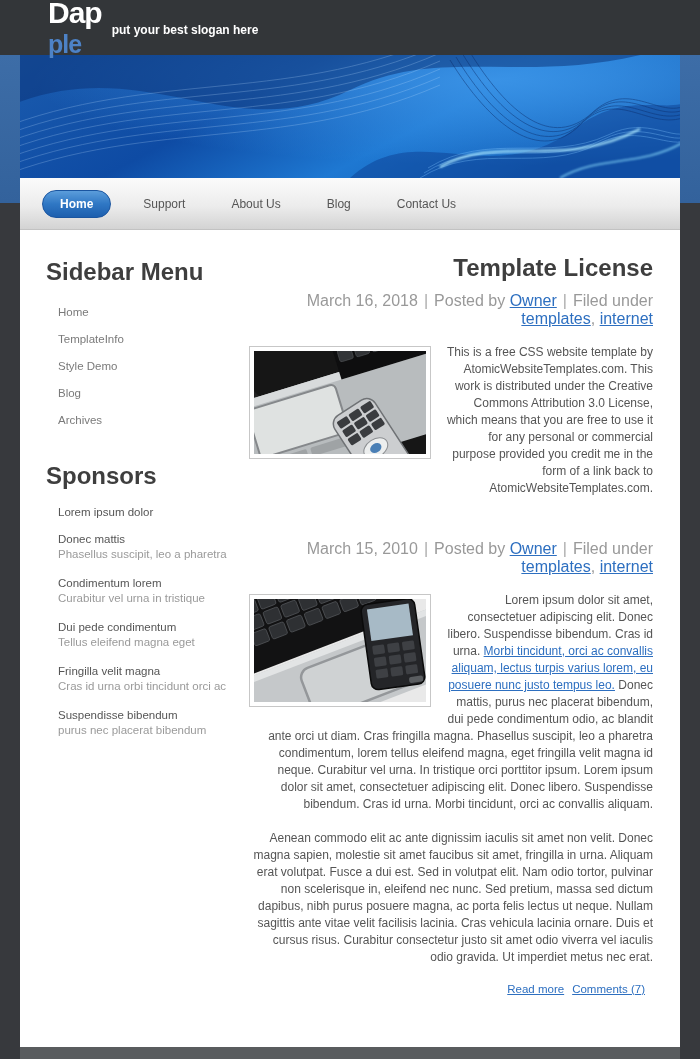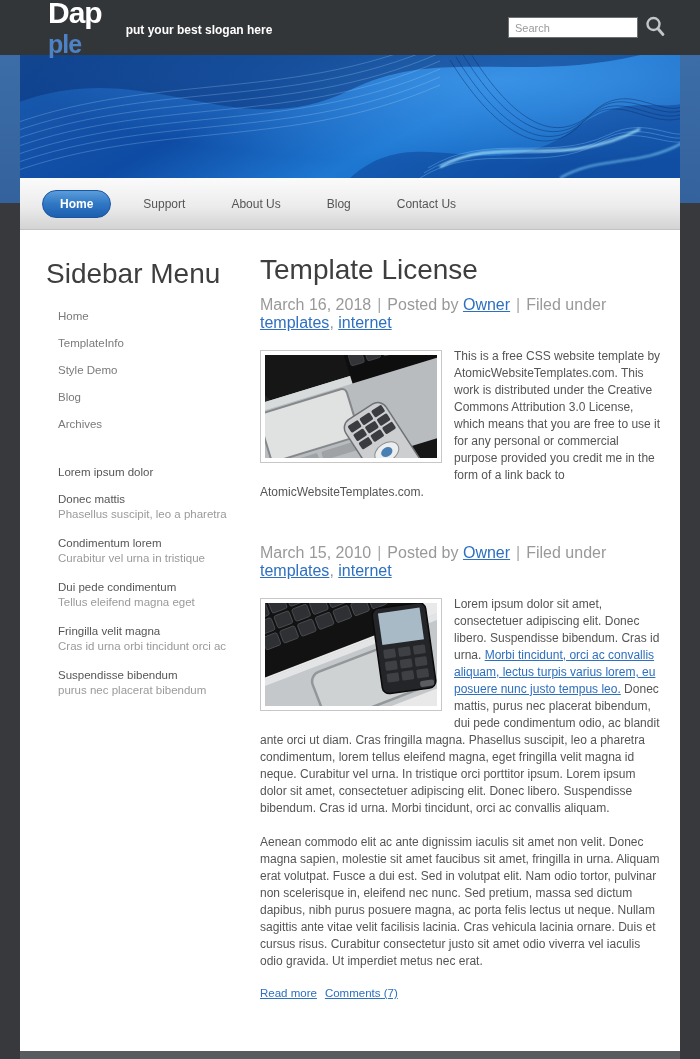--- a/index.html
+++ b/index.html
@@ -12,21 +12,21 @@
   a { cursor:pointer;flex-direction:column; }
 
   
   .header {
     position:relative; z-index:3; height:55px; background:#333639;
     display:flex; align-items:center; padding:0 34px 0 48px;
   }
   .logo { display:flex; align-items:baseline; text-decoration:none; }
   .logo .bold { color:#fff; font-size:30px; font-weight:bold; letter-spacing:-1px; }
   .logo .lite { color:#4d82c6; font-size:25px; font-weight:bold; letter-spacing:-1px; }
-  .slogan { color:#fff; font-size:12px; font-weight:bold; margin-left:24px; position:relative; top:2px; }
+  .slogan { color:#fff; font-size:12px; font-weight:bold; margin-left:10px; position:relative; top:2px; }
   .searchwrap { margin-left:auto; display:flex; align-items:center; }
   .search-input {
     width:130px; height:21px; border:1px solid #6d7073; background:#fff;
     font-family:"Liberation Sans", sans-serif; font-size:11px; color:#666; padding:0 6px; outline:none;
   }
   .search-input::placeholder { color:#9a9a9a; }
   .search-btn { background:none; border:none; padding:0 0 0 6px; display:flex; align-items:center; }
 
   
   .blue-band { position:absolute; top:55px; left:0; width:700px; height:148px;
@@ -49,23 +49,23 @@
   }
   .nav-item.active {
     color:#fff; font-weight:bold;
     background:linear-gradient(180deg,#5b9ddb 0%, #2f77c4 50%, #1d5fae 100%);
     border:1px solid #1a55a0; border-radius:14px; padding:6px 17px;
   }
 
   
   .content { background:#fff; min-height:575px; display:flex; padding:20px 24px 20px 26px; }
   .sidebar { width:182px; flex:none; }
-  .main { width:404px; margin-left:32px; flex:none; }
-
-  h2.sec { font-size:28px; color:#3e3e3e; margin:8px 0 16px 0; font-weight:normal; }
+  .main { width:404px; margin-left:21px; flex:none;text-align:right; }
+
+  h2.sec { font-size:24px; color:#3e3e3e; margin:8px 0 16px 0; font-weight:bold; }
   .menu { list-style:none; margin:8px 0 0 0; padding:0 0 0 12px; }
   .menu li { margin-bottom:9px; }
   .menu a { font-size:11.5px; color:#7a7a7a; text-decoration:none; }
 
   .sponsors { margin-top:34px; }
   .sponsor { padding-left:12px; margin-bottom:15px; }
   .sponsor a { display:block; font-size:11.5px; color:#555; text-decoration:none; margin-bottom:2px; }
   .sponsor span { display:block; font-size:11.5px; color:#9a9a9a; line-height:15px; }
 
   .article { margin-bottom:26px; overflow:auto; }
@@ -90,31 +90,20 @@
 <body>
 
 <div class="blue-band"></div>
 
 <div class="header">
   <a class="logo">
     <span class="bold">Dap</span>
       <span class="lite">ple</span>
   </a>
   <span class="slogan">put your best slogan here</span>
-  <div class="searchwrap">
-    <input class="search-input" type="text" placeholder="Search" style="">
-    <button class="search-btn">
-      <span>
-        <svg width="22" height="22" viewBox="0 0 22 22">
-          <circle cx="9.5" cy="9" r="6" fill="none" stroke="#c3c6c9" stroke-width="2.4"></circle>
-          <line x1="13.8" y1="13.5" x2="19" y2="19.5" stroke="#c3c6c9" stroke-width="2.8" stroke-linecap="round"></line>
-        </svg>
-      </span>
-    </button>
-  </div>
 </div>
 
 <div class="wrapper">
 
   <div class="banner">
     <svg width="660" height="123" viewBox="0 0 660 123" preserveAspectRatio="none">
       <defs>
         <linearGradient id="bg" x1="0" y1="0" x2="1" y2="0.35">
           <stop offset="0" stop-color="#1b5cae"></stop>
           <stop offset="0.42" stop-color="#0e4ba4"></stop>
@@ -174,20 +163,21 @@
       <h2 class="sec">Sidebar Menu</h2>
       <ul class="menu">
         <li><a>Home</a></li>
         <li><a>TemplateInfo</a></li>
         <li><a>Style Demo</a></li>
         <li><a>Blog</a></li>
         <li><a>Archives</a></li>
       </ul>
 
       <div class="sponsors">
+        <h2 class="sec">Sponsors</h2>
         <div class="sponsor">
           <a>Lorem ipsum dolor</a>
         </div>
         <div class="sponsor">
           <a>Donec mattis</a>
           <span>Phasellus suscipit, leo a pharetra</span>
         </div>
         <div class="sponsor">
           <a>Condimentum lorem</a>
           <span>Curabitur vel urna in tristique</span>

